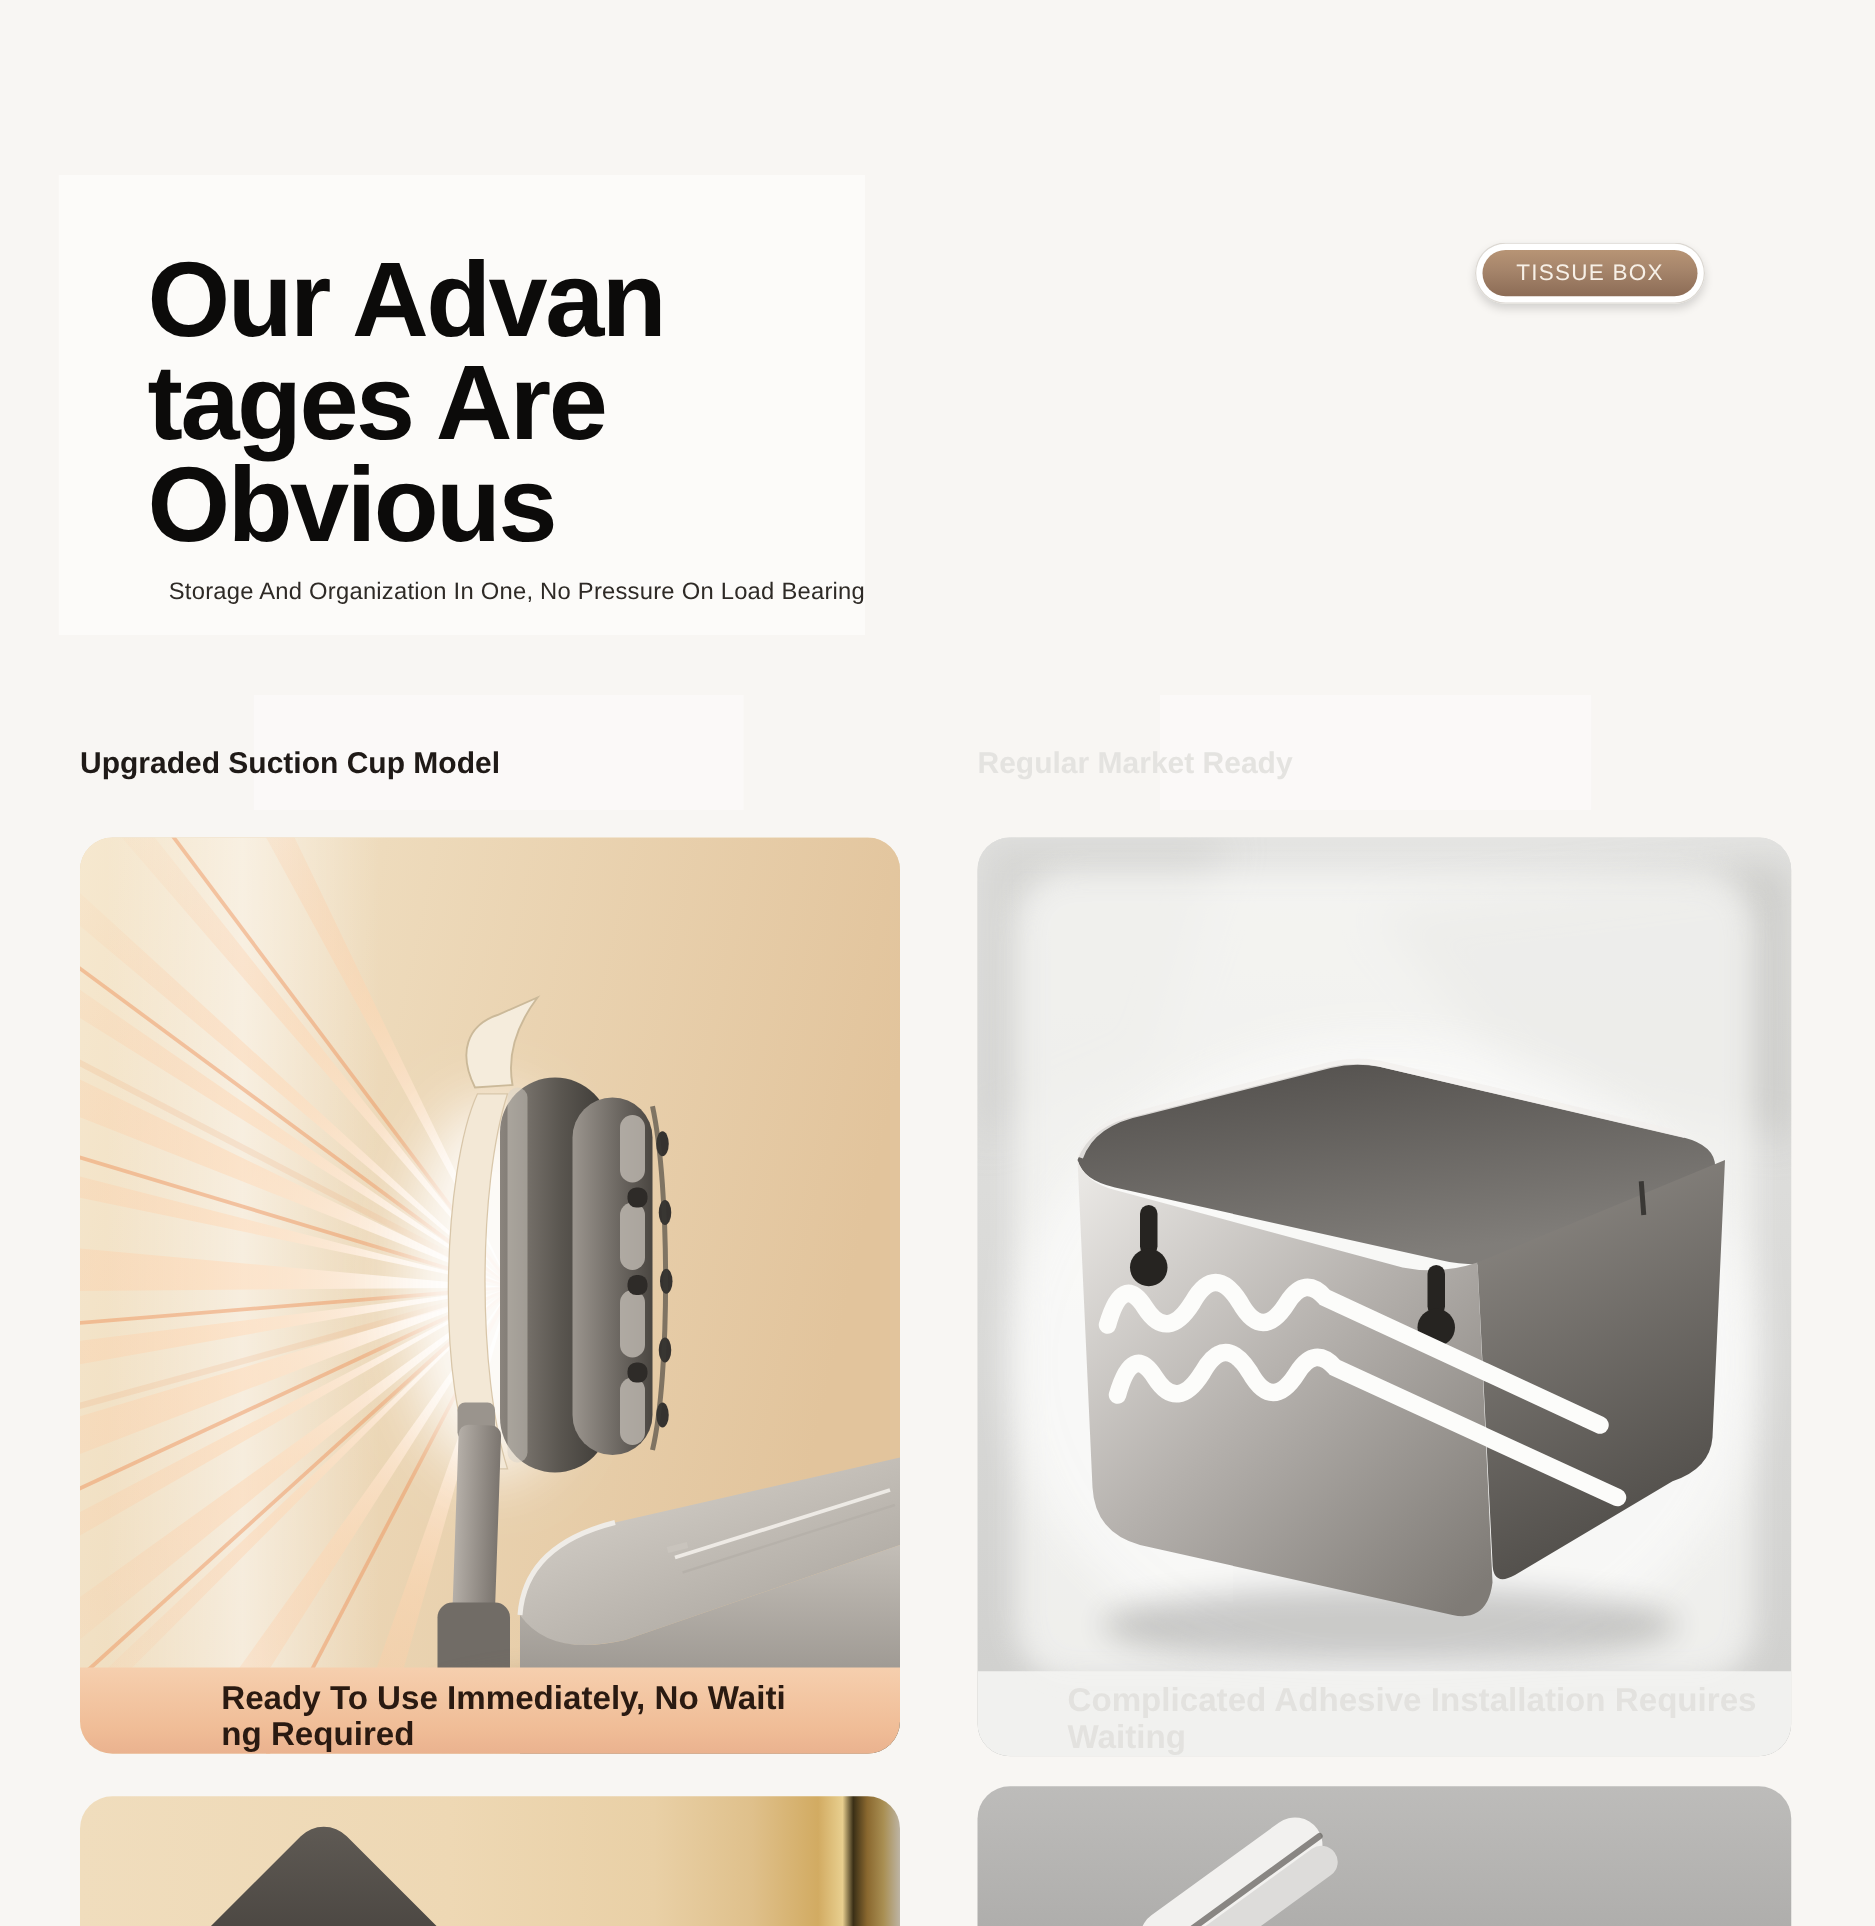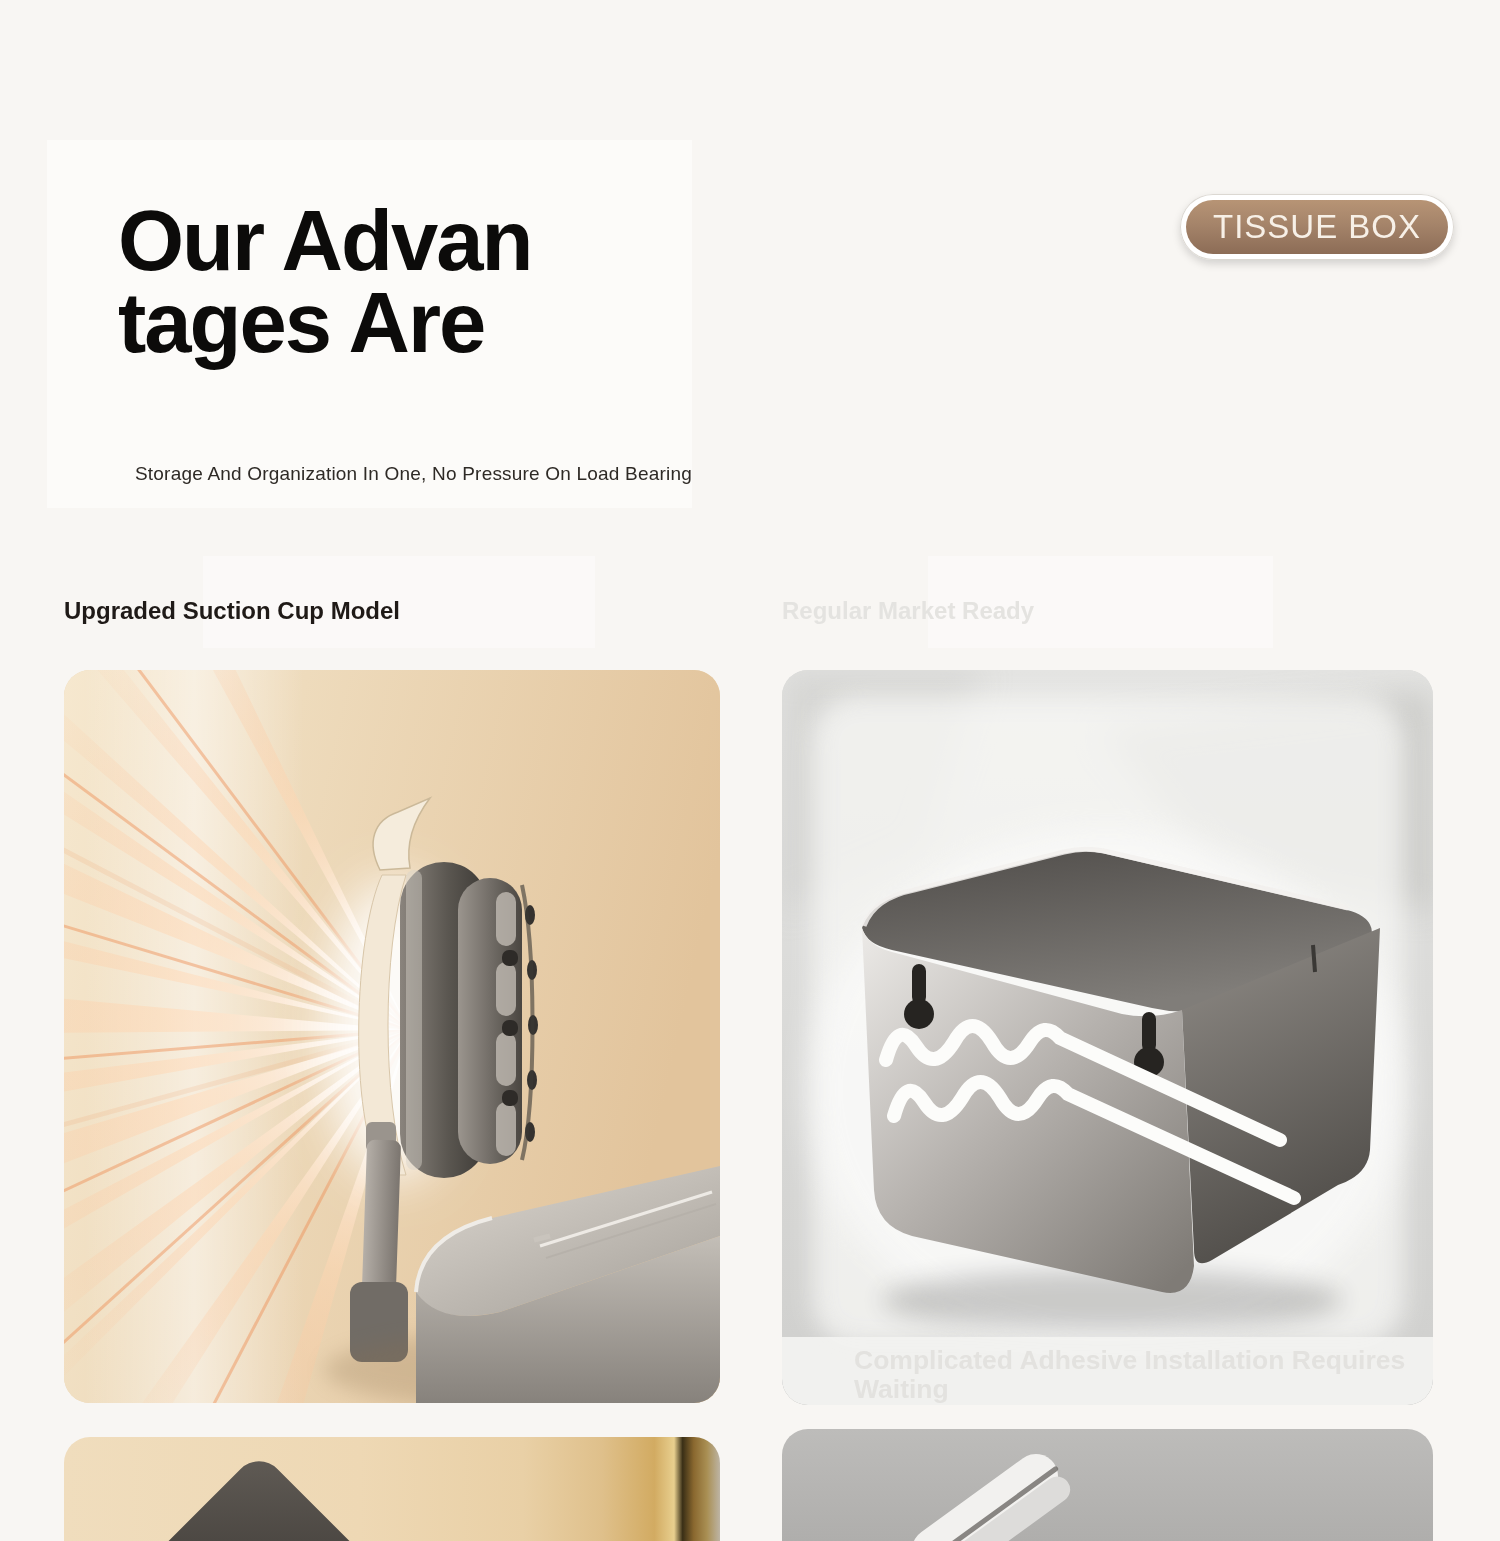--- a/index.html
+++ b/index.html
@@ -14,21 +14,21 @@
 
   
   .title{position:absolute;left:118px;top:184px;width:600px;color:#0c0b0a;
          font-size:85px;line-height:82px;font-weight:700;letter-spacing:-2px;margin-top:16px;}
   .title span{display:block;}
   .subtitle{position:absolute;left:135px;top:463px;font-size:19px;color:#2e2a26;letter-spacing:0.2px;}
 
   .badge-outer{position:absolute;left:1180px;top:194px;background:#ffffff;border-radius:999px;
                padding:6px;box-shadow:0 4px 8px rgba(0,0,0,0.15), inset 0 0 0 1px #dcd8d2;}
   .badge-inner{background:linear-gradient(180deg,#b79475 0%,#a5846a 45%,#8c6c56 100%);
-               border-radius:999px;padding:8px 27px;color:#f7f0e7;font-size:33px;letter-spacing:1px;}
+               border-radius:999px;padding:8px 27px;color:#f7f0e7;font-size:18px;letter-spacing:1px;}
 
   
   .col-label{position:absolute;top:597px;font-size:24px;font-weight:700;}
   .col-label.left{left:64px;width:656px;color:#1f1a17;}
   .col-label.right{left:782px;width:651px;color:#e4e3e0;}
 
   
   .card{position:absolute;border-radius:26px;overflow:hidden;}
   .card-left{left:64px;top:670px;width:656px;height:733px;background:#ecd7b6;}
   .card-right{left:782px;top:670px;width:651px;height:735px;background:#d9d9d7;}
@@ -61,20 +61,21 @@
 
 <div class="page">
 
   <div class="soft-panel panel-header"></div>
   <div class="soft-panel panel-label-left"></div>
   <div class="soft-panel panel-label-right"></div>
 
   <h1 class="title">
     <span>Our Advan</span>
     <span>tages Are</span>
+    <span>Obvious</span>
   </h1>
   <div class="subtitle">Storage And Organization In One, No Pressure On Load Bearing</div>
 
   <div class="badge-outer">
     <div class="badge-inner">TISSUE BOX</div>
   </div>
 
   <div class="col-label left">Upgraded Suction Cup Model</div>
   <div class="col-label right">Regular Market Ready</div>
 
@@ -195,20 +196,23 @@
       <g>
         <ellipse cx="480" cy="700" rx="220" ry="40" fill="#8a6f4e" opacity="0.25" filter="url(#lga-blur10)"></ellipse>
         <path d="M 352,622 Q 356,566 428,548 L 656,496 L 656,566 L 436,642 Q 372,656 352,622 Z" fill="url(#lga-boxtop)"></path>
         <path d="M 352,622 L 352,733 L 656,733 L 656,566 L 436,642 Q 376,656 352,622 Z" fill="url(#lga-boxfront)"></path>
         <path d="M 352,622 Q 356,566 428,548" stroke="#efece7" stroke-width="4" fill="none"></path>
         <line x1="476" y1="576" x2="648" y2="522" stroke="#f3f0eb" stroke-width="3" opacity="0.9"></line>
         <line x1="482" y1="588" x2="652" y2="534" stroke="#b5b0a9" stroke-width="2" opacity="0.8"></line>
         <line x1="470" y1="570" x2="486" y2="566" stroke="#c9c4bd" stroke-width="5"></line>
       </g>
     </svg>
+    <div class="caption-strip peach">
+      <div class="caption-text">Ready To Use Immediately, No Waiting Required</div>
+    </div>
   </div>
 
   <div class="card card-right">
     <svg width="651" height="735" viewBox="0 0 651 735">
       <defs>
         <linearGradient id="lgb-bg" x1="0" y1="0" x2="0" y2="1">
           <stop offset="0" stop-color="#e4e4e2"></stop>
             <stop offset="1" stop-color="#cfcfcd"></stop>
         </linearGradient>
         <linearGradient id="lgb-int" x1="0" y1="0" x2="0.4" y2="1">

